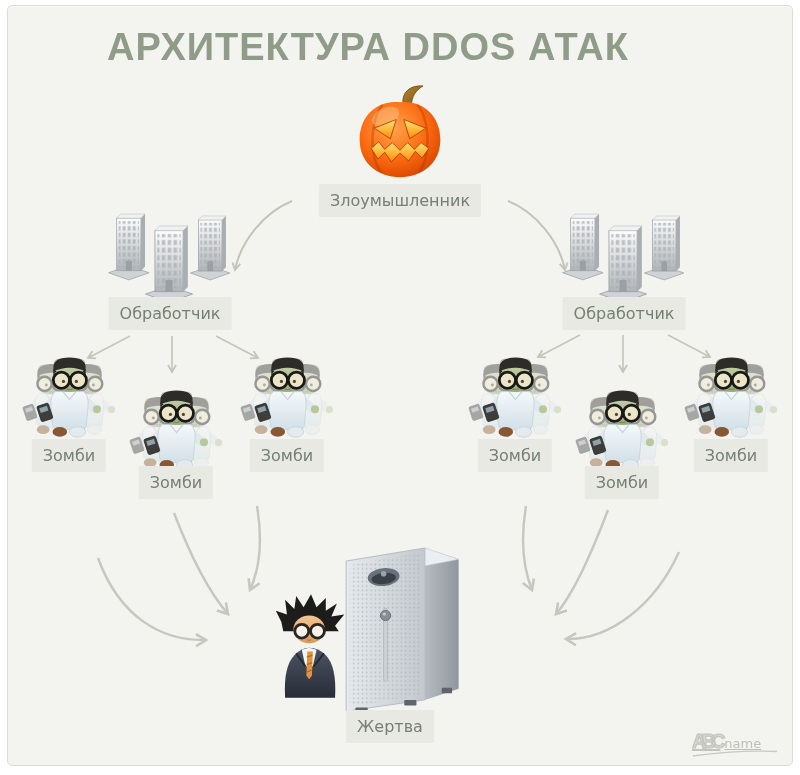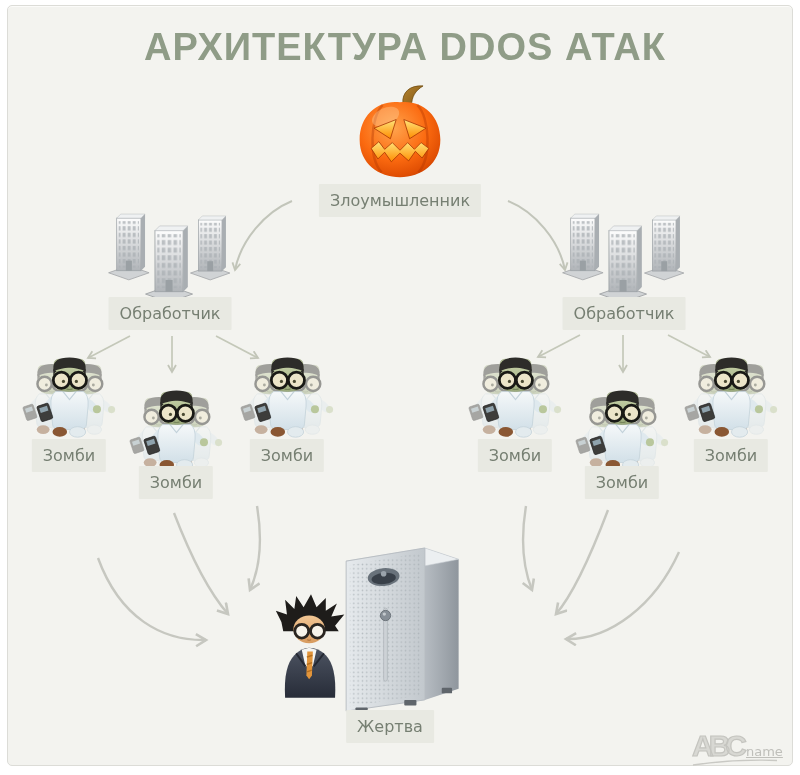--- a/index.html
+++ b/index.html
@@ -2,29 +2,29 @@
 <html><head>
 <meta charset="utf-8">
 <style>
   html,body{margin:0;padding:0;background:#ffffff;}
   .canvas{position:relative;width:800px;height:775px;background:#ffffff;overflow:hidden;
           font-family:"DejaVu Sans",sans-serif;}
   .panel{position:absolute;left:7px;top:5px;width:784px;height:759px;background:#f3f3ef;
          border:1px solid #dcdcd7;border-radius:5px;box-shadow:inset 0 1px 0 #fbfbf9;}
   .title{position:absolute;left:0;top:26px;width:736px;margin:0;text-align:center;
          font-family:"Liberation Sans",sans-serif;font-weight:bold;font-size:38px;
-         letter-spacing:1px;color:#8f9c87;padding-left:37px;}
+         letter-spacing:1px;color:#8f9c87;}
   .arrows{position:absolute;left:0;top:0;width:800px;height:775px;pointer-events:none;}
   .icon{position:absolute;}
   .label{position:absolute;transform:translateX(-50%);background:#e8e9e2;color:#767f72;
          font-size:16px;line-height:29px;padding:2px 11px;white-space:nowrap;border-radius:1px;}
   .defs{position:absolute;width:0;height:0;}
   .watermark{position:absolute;left:692px;top:731px;width:86px;}
-  .wm-abc{font-family:"Liberation Sans",sans-serif;font-weight:bold;font-size:30px;line-height:1;
-          color:#d8d8d3;-webkit-text-stroke:1.2px #c4c4bf;letter-spacing:-5px;}
+  .wm-abc{font-family:"Liberation Sans",sans-serif;font-weight:bold;font-size:20px;line-height:1;
+          color:#d8d8d3;-webkit-text-stroke:1.2px #c4c4bf;letter-spacing:-5px;text-decoration:underline;}
   .wm-name{font-family:"DejaVu Sans",sans-serif;font-size:13px;color:#bfbfba;
            margin-left:4px;text-decoration:underline;}
   .wm-swoosh{display:block;margin-top:-2px;}
 </style>
 </head>
 <body>
 
 <svg class="defs" aria-hidden="true">
   <defs>
     <linearGradient id="faceGrad" x1="0" y1="0" x2="0" y2="1">

